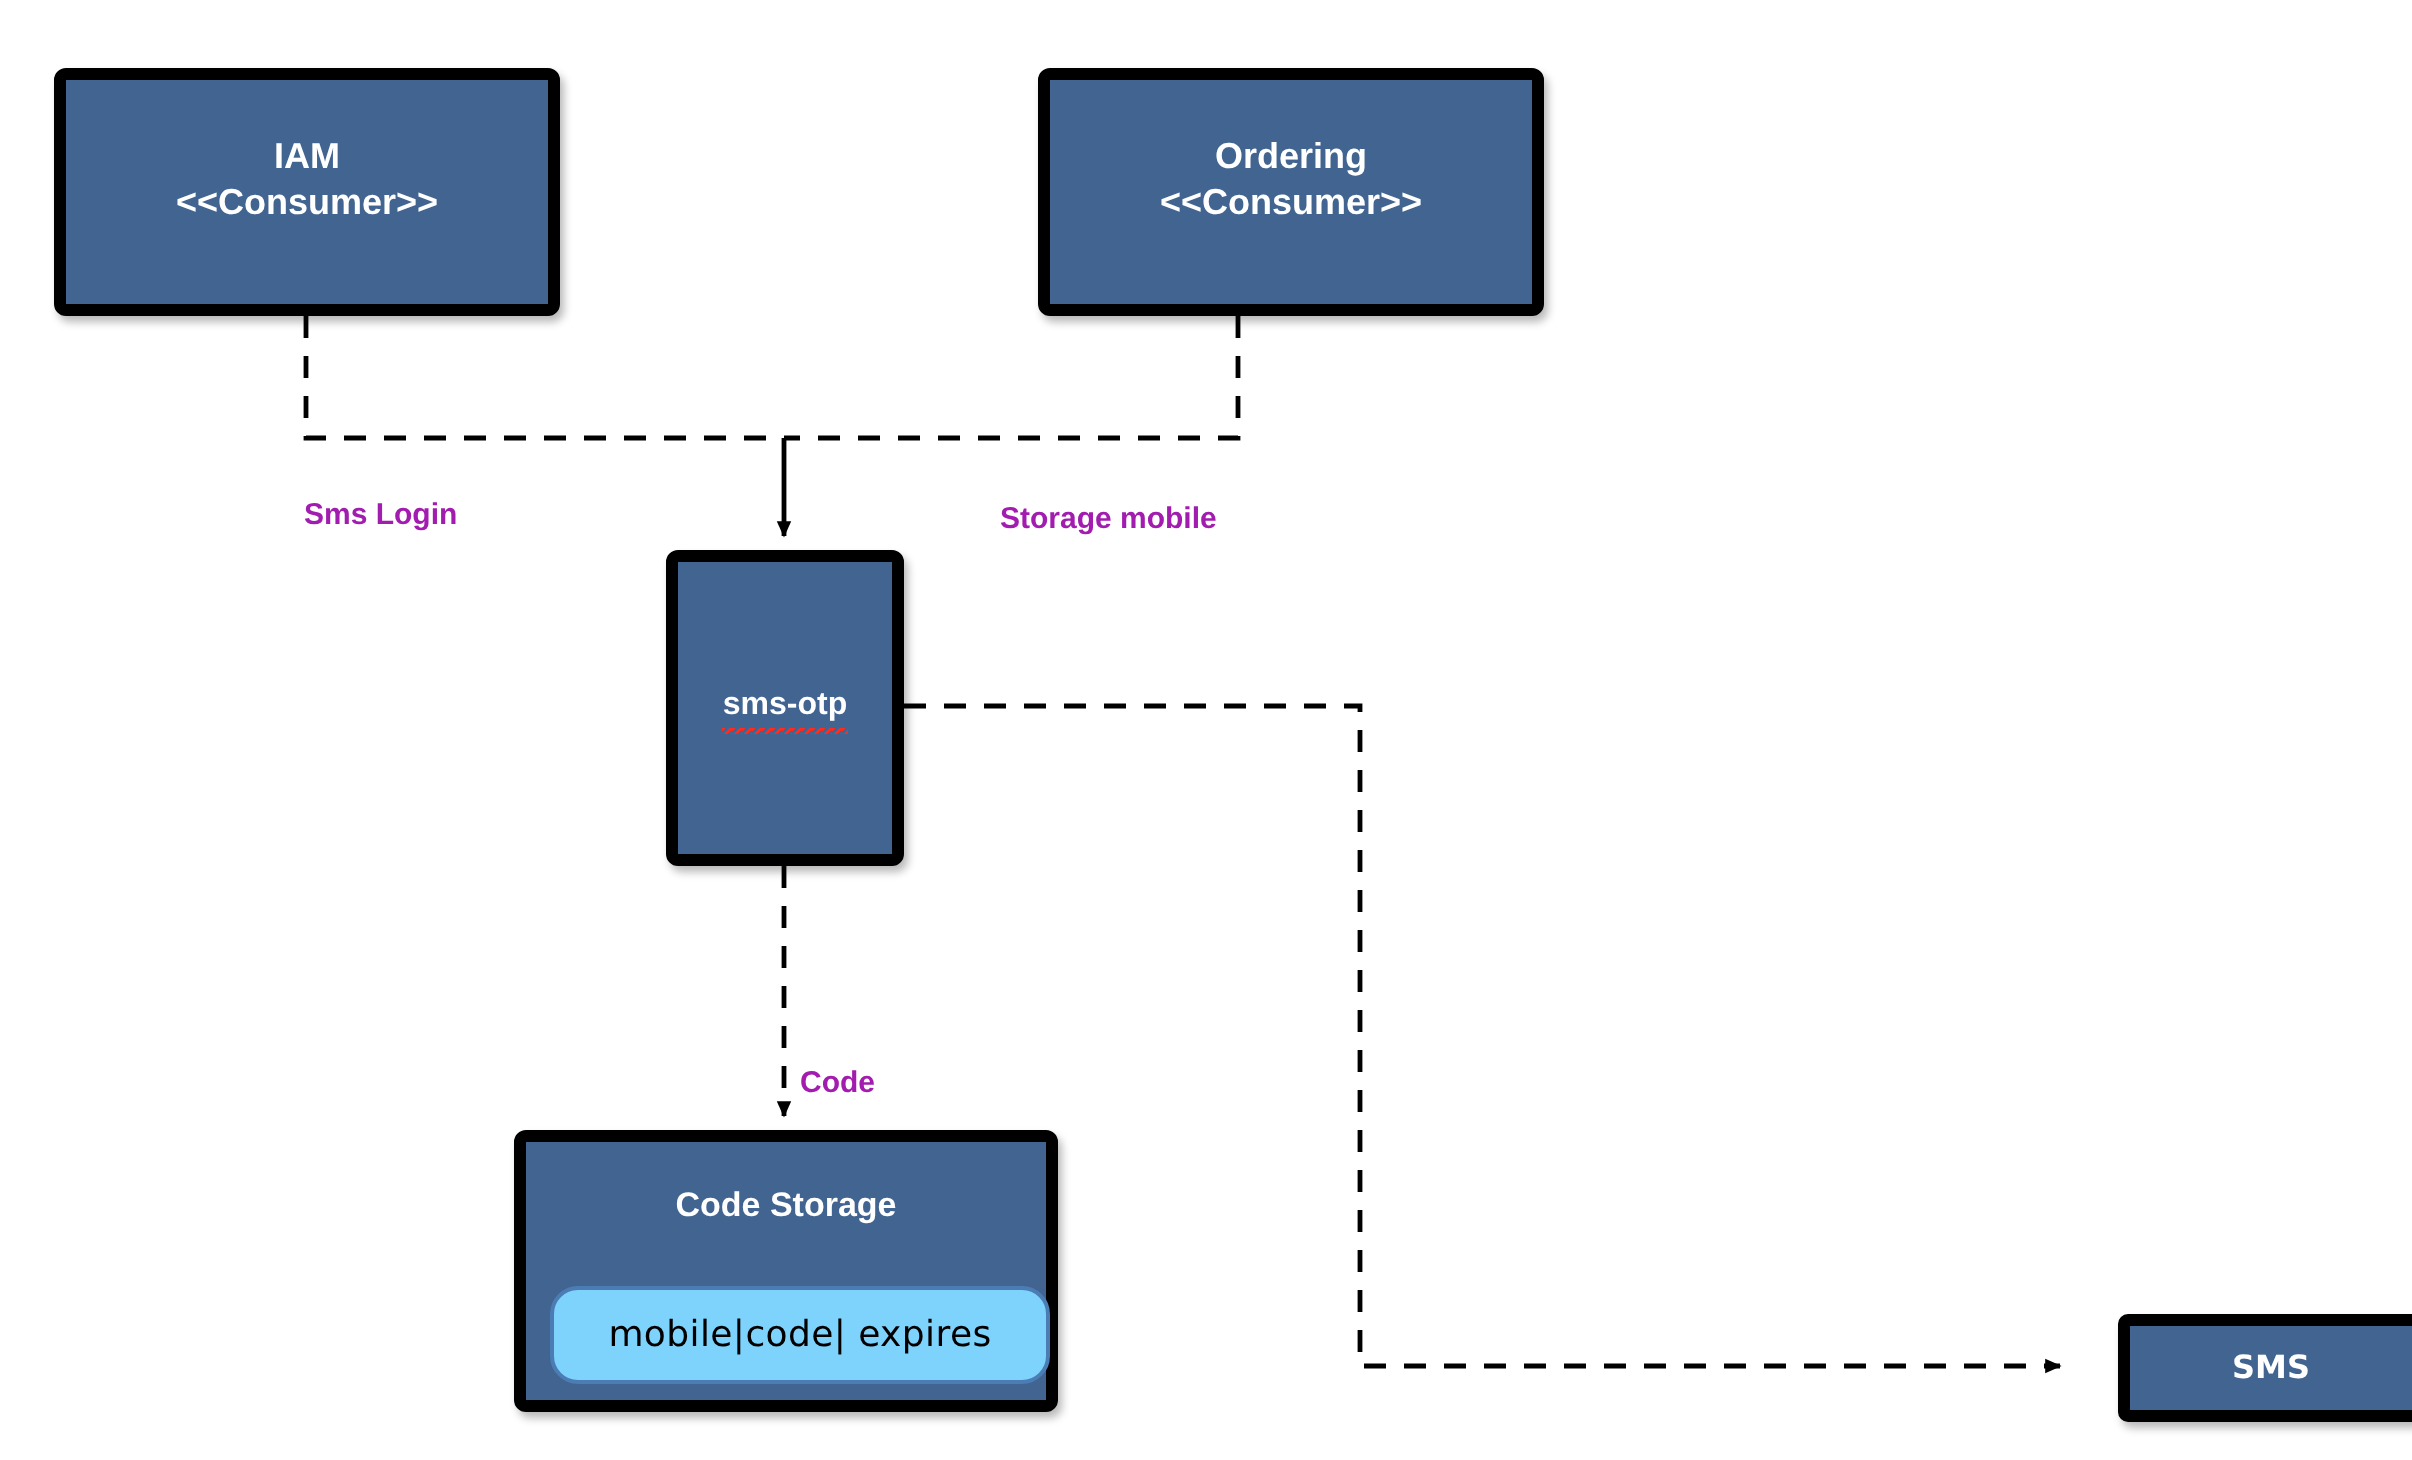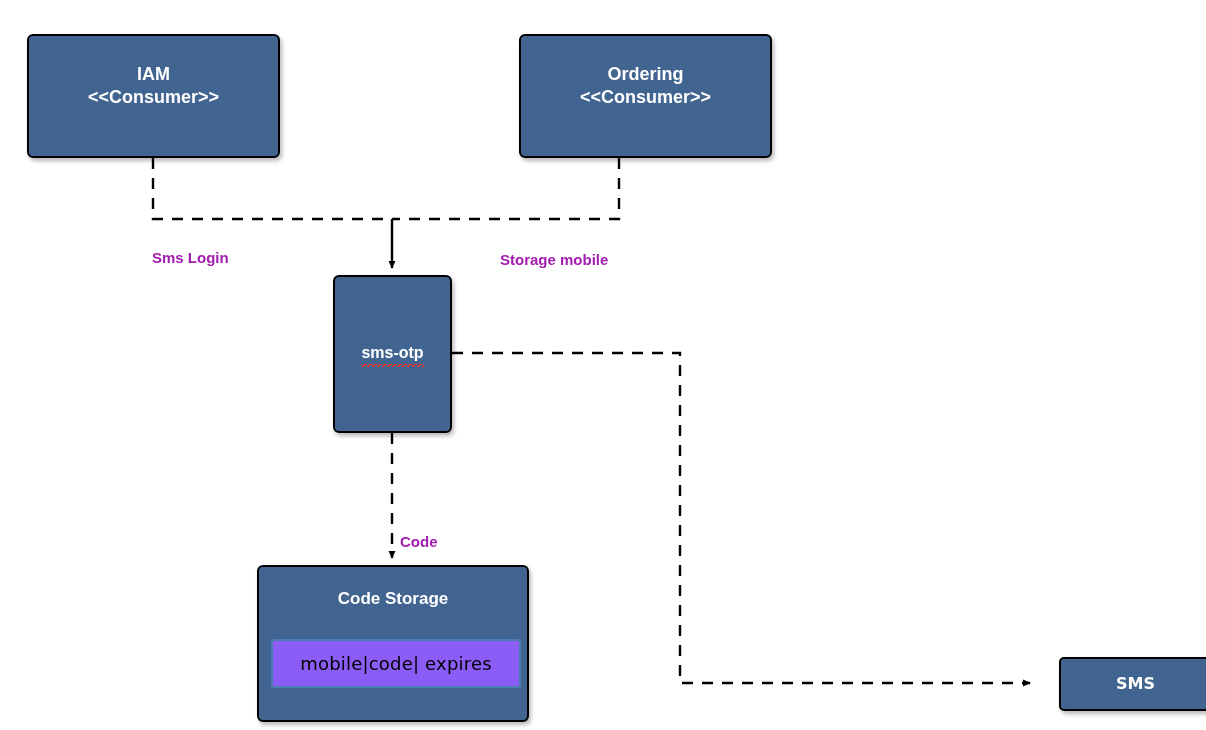--- a/index.html
+++ b/index.html
@@ -21,21 +21,21 @@
     position: absolute;
     left: 0;
     top: 0;
     width: 1206px;
     height: 730px;
   }
   .node {
     position: absolute;
     box-sizing: border-box;
     background: #416490;
-    border: 2px solid #000000;
+    border: 6px solid #000000;
     border-radius: 6px;
     box-shadow: 2px 3px 4px rgba(0,0,0,0.28);
     color: #ffffff;
     display: flex;
     flex-direction: column;
     align-items: center;
   }
   .node-title {
     font-weight: bold;
     color: #ffffff;
@@ -80,37 +80,37 @@
     background-repeat: repeat-x;
     background-size: 5px 3px;
     background-position: 0 100%;
     padding-bottom: 3px;
   }
   
   #node-code-storage {
     left: 257px;
     top: 565px;
     width: 272px;
-    height: 157px;
+    height: 141px;
     justify-content: flex-start;
   }
   #node-code-storage .node-title {
     font-size: 17px;
     margin-top: 21px;
   }
   .record-box {
     position: absolute;
     left: 12px;
     top: 72px;
     width: 250px;
     height: 49px;
     box-sizing: border-box;
-    background: #8b5cf6;
+    background: #7dd3fc;
     border: 2px solid #4b7cb4;
-    border-radius: 3px;
+    border-radius: 14px;
     display: flex;
     align-items: center;
     justify-content: center;
     color: #000000;
     font-family: "DejaVu Sans", sans-serif;
     font-size: 18px;
     letter-spacing: 0.2px;
   }
   
   #node-sms {

